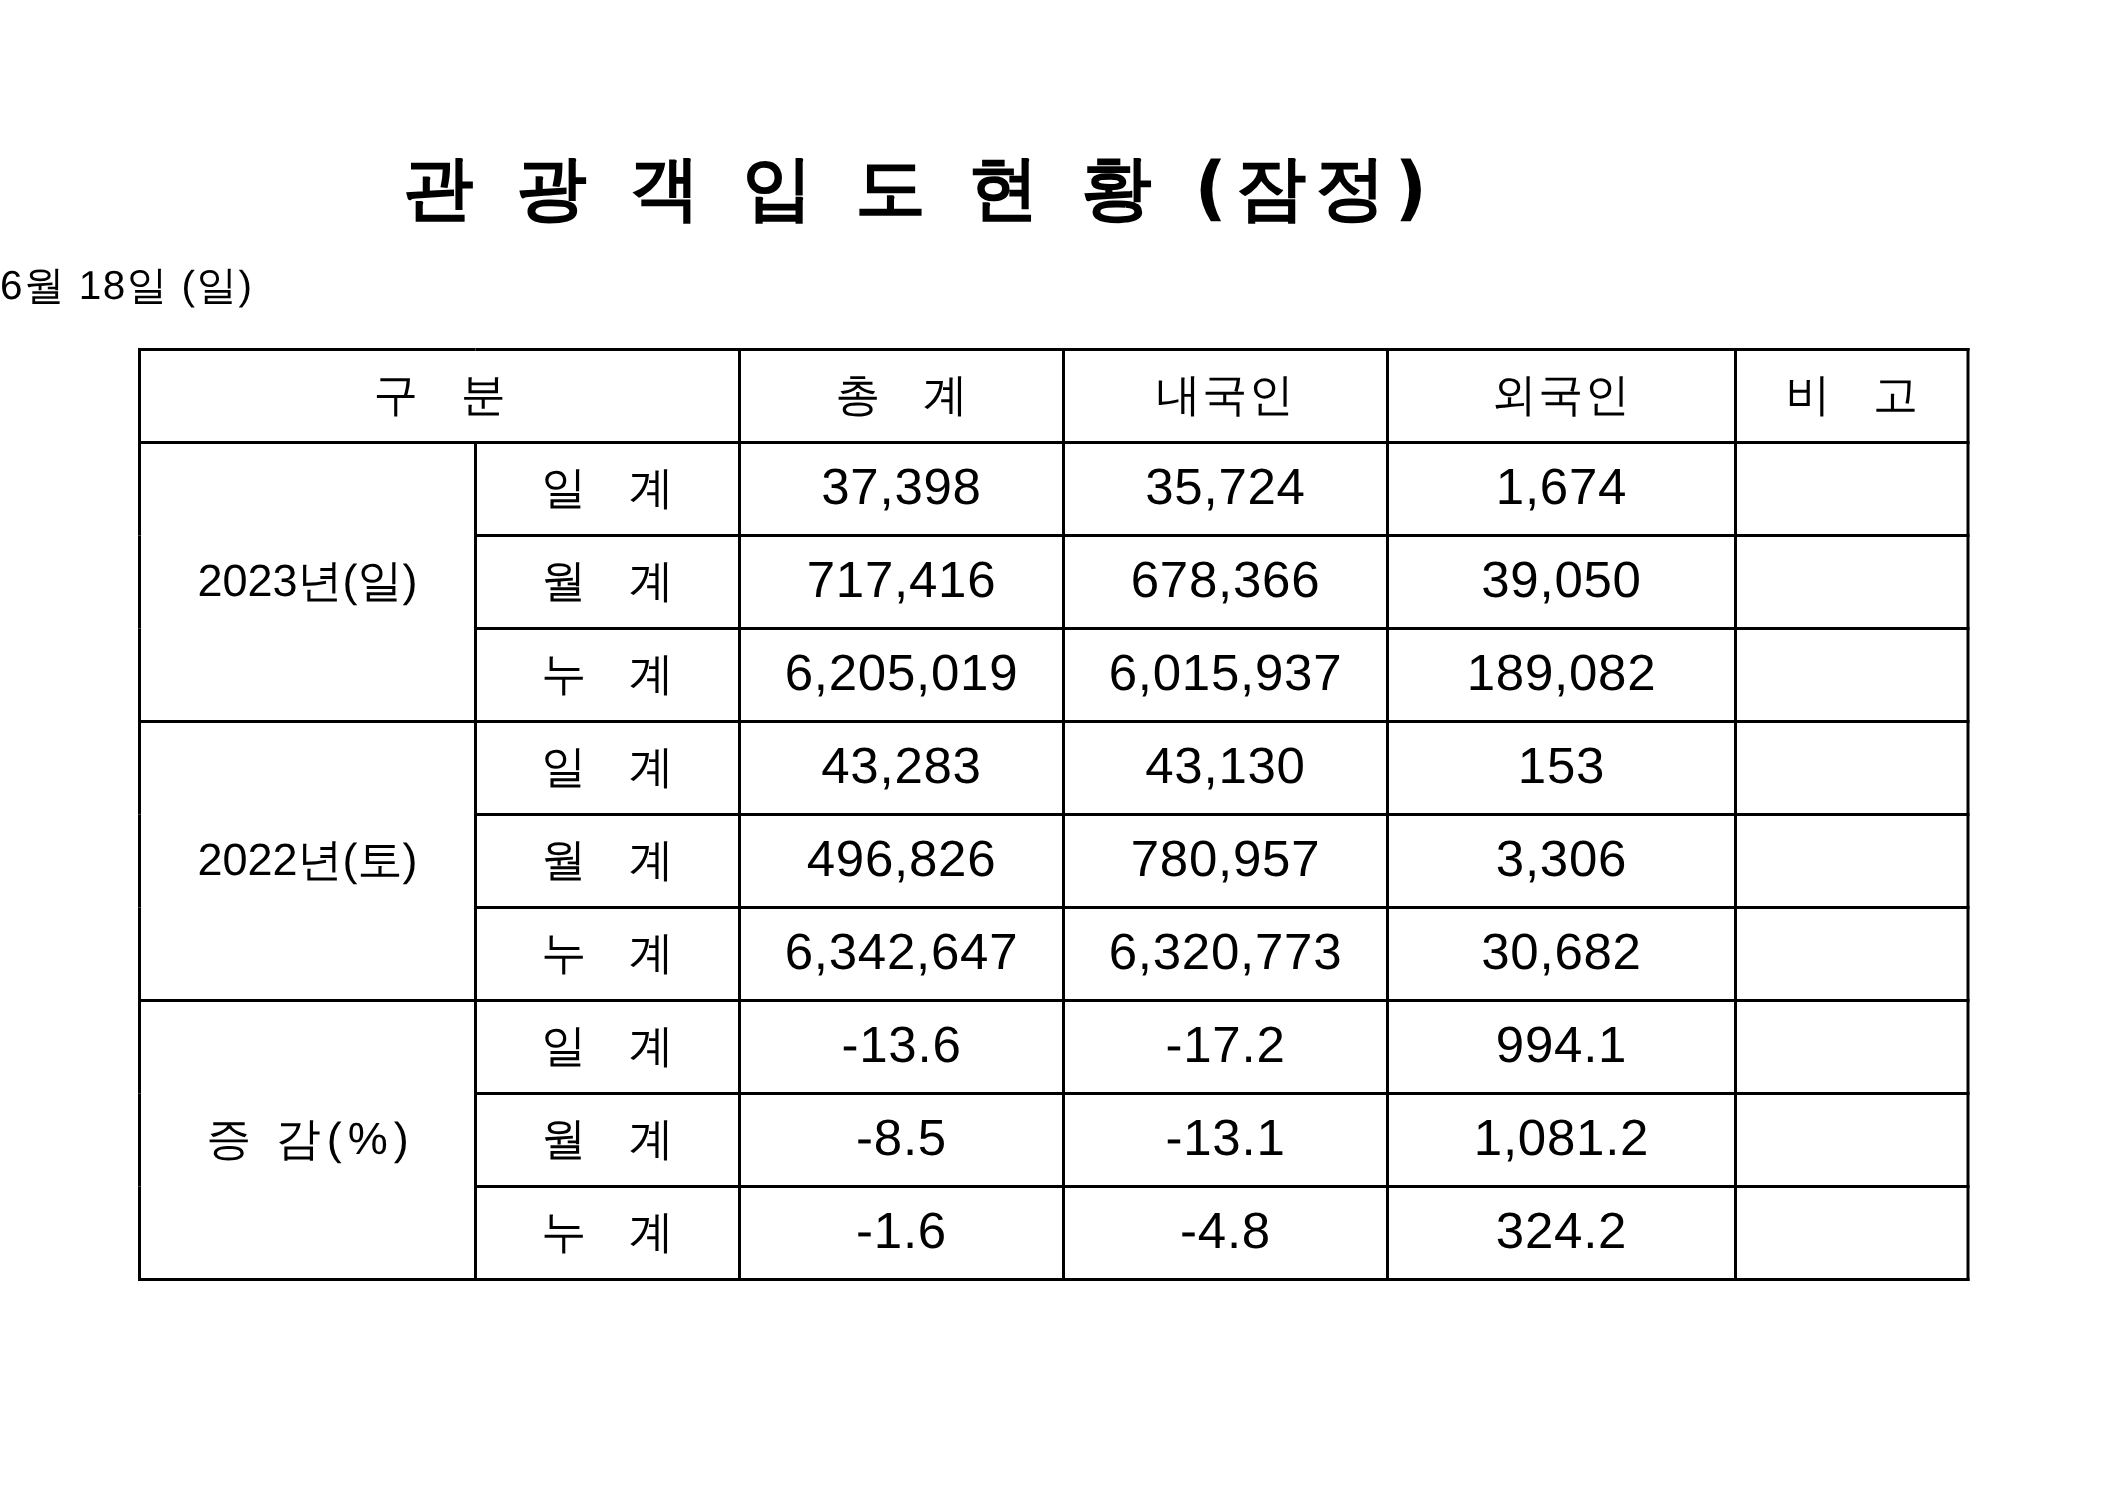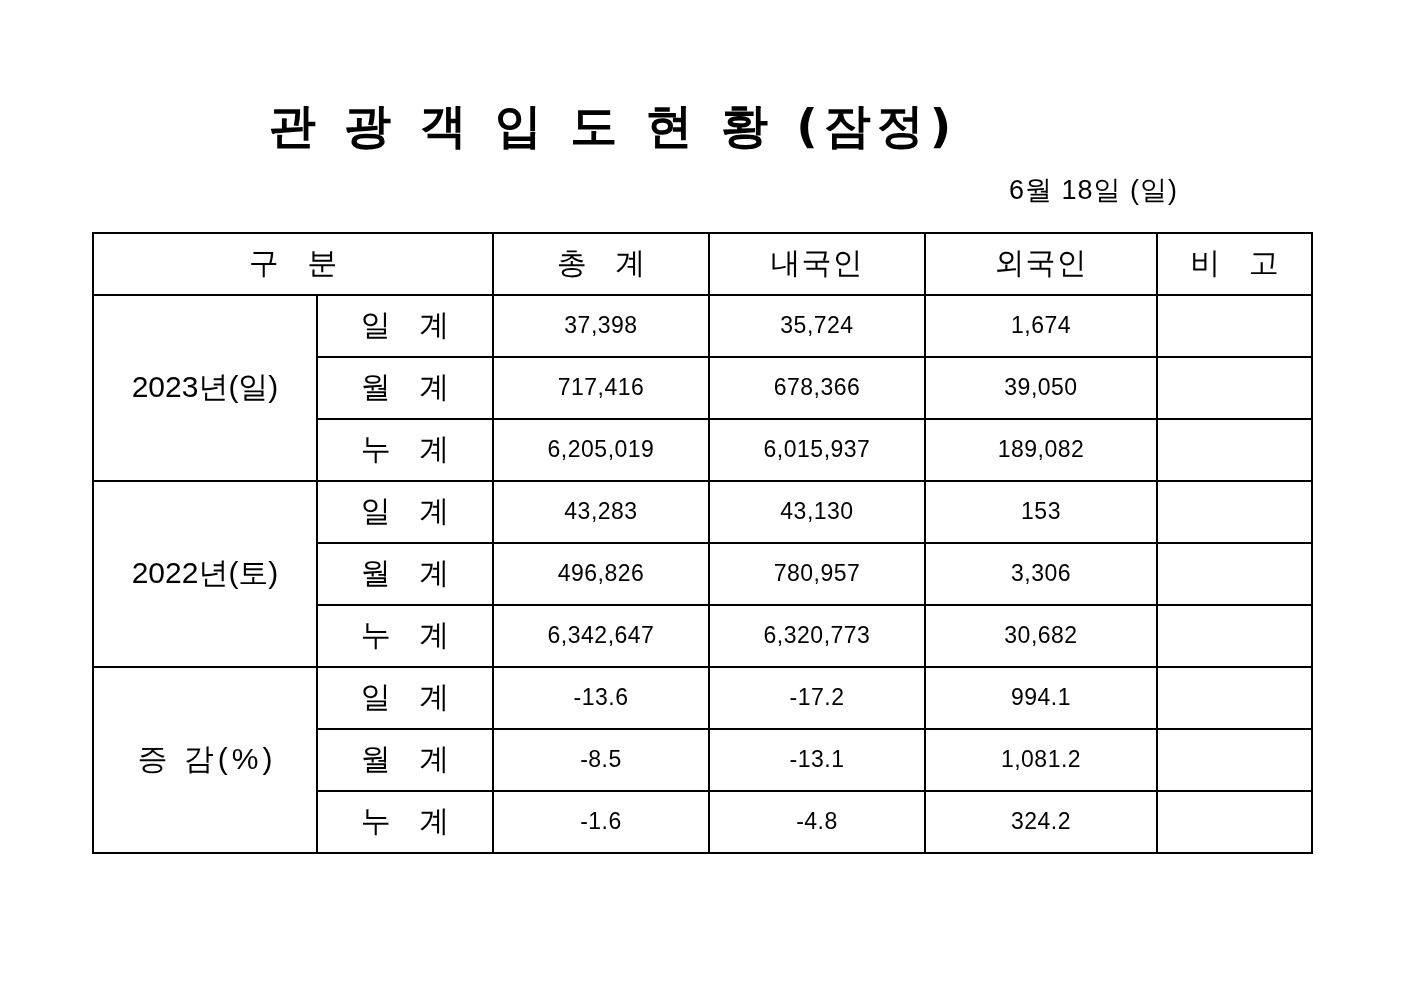--- a/index.html
+++ b/index.html
@@ -25,21 +25,20 @@
     font-family: "DejaVu Sans", sans-serif;
     font-weight: bold;
     font-size: 47px;
     letter-spacing: 6px;
     margin: 0;
     padding-top: 100px;
     line-height: 1.1;
     white-space: nowrap;
   }
   .doc-date {
-    text-align: right;
     font-size: 27px;
     font-family: "Liberation Sans", sans-serif;
     margin: 0;
     padding-right: 48px;
     padding-top: 20px;
     letter-spacing: 1px;
   }
   .table-wrap {
     padding: 24px 92px 0 92px;
   }
@@ -83,21 +82,21 @@
     letter-spacing: 4px;
     text-indent: 4px;
   }
   .row-label {
     font-size: 30px;
     letter-spacing: 10px;
     text-indent: 10px;
     border-radius: 17px;
   }
   .num {
-    font-size: 23px;
+    font-size: 34px;
     font-weight: bold;
     font-family: "Liberation Sans", sans-serif;
     letter-spacing: 0.5px;
   }
   .blank { }
   .thick-top td { border-top-width: 3px; }
 </style>
 </head>
 <body>
 

